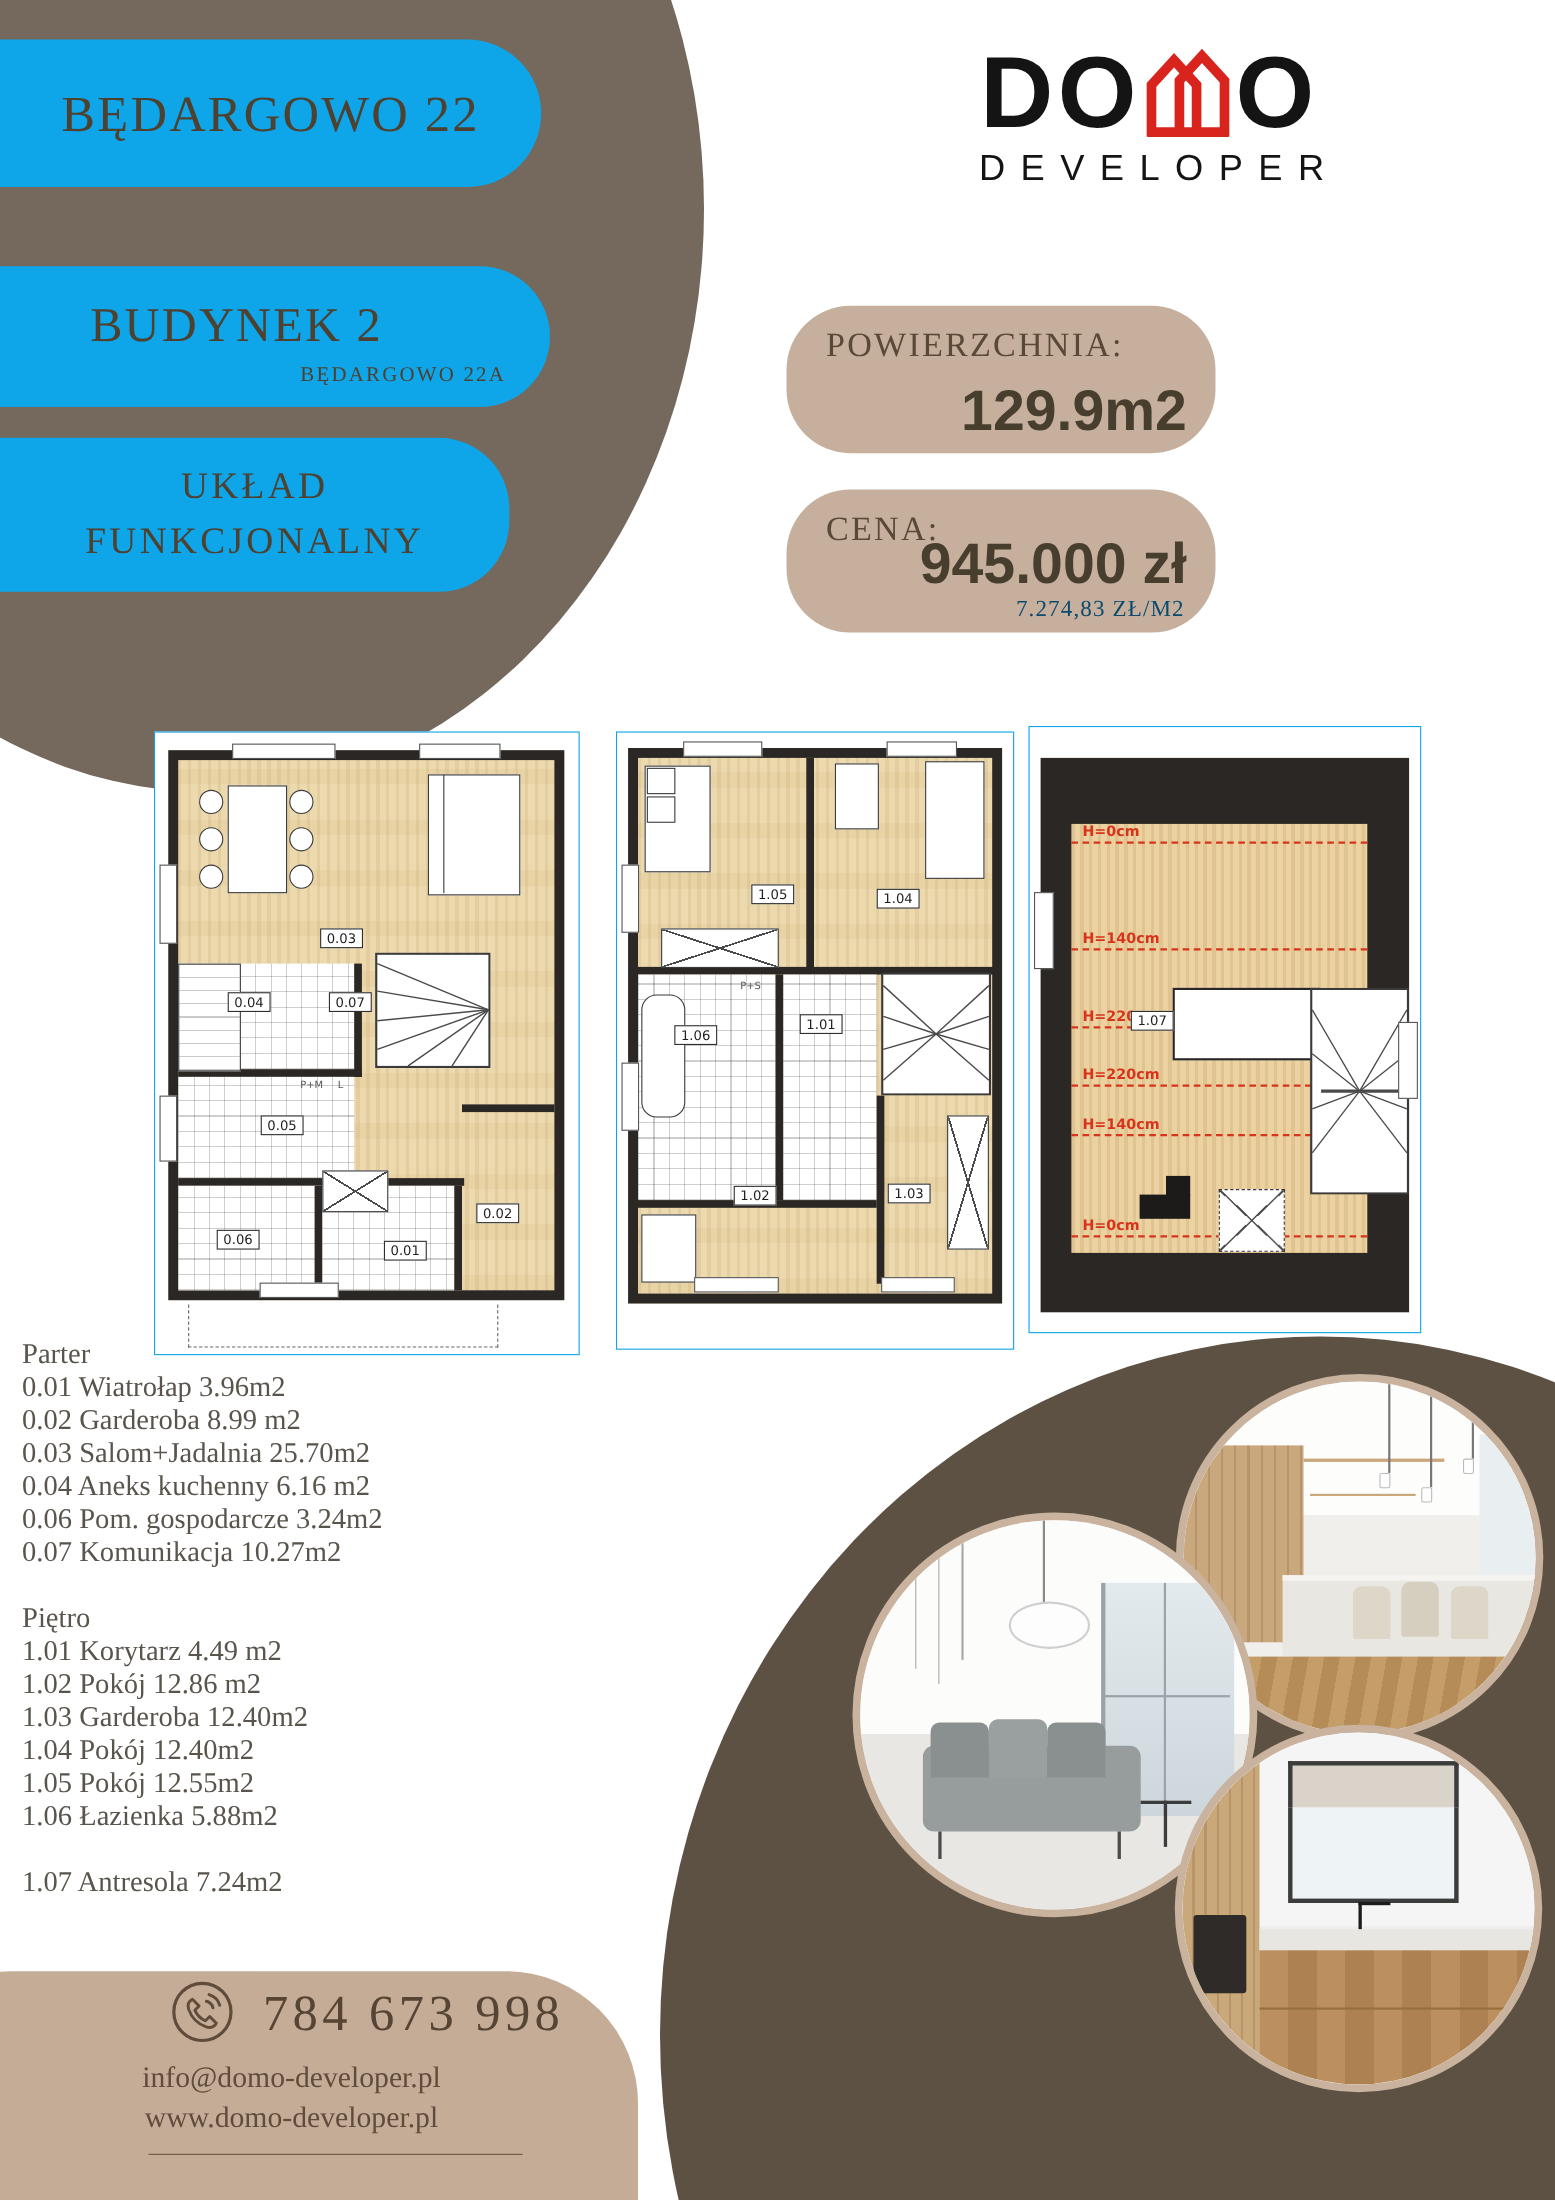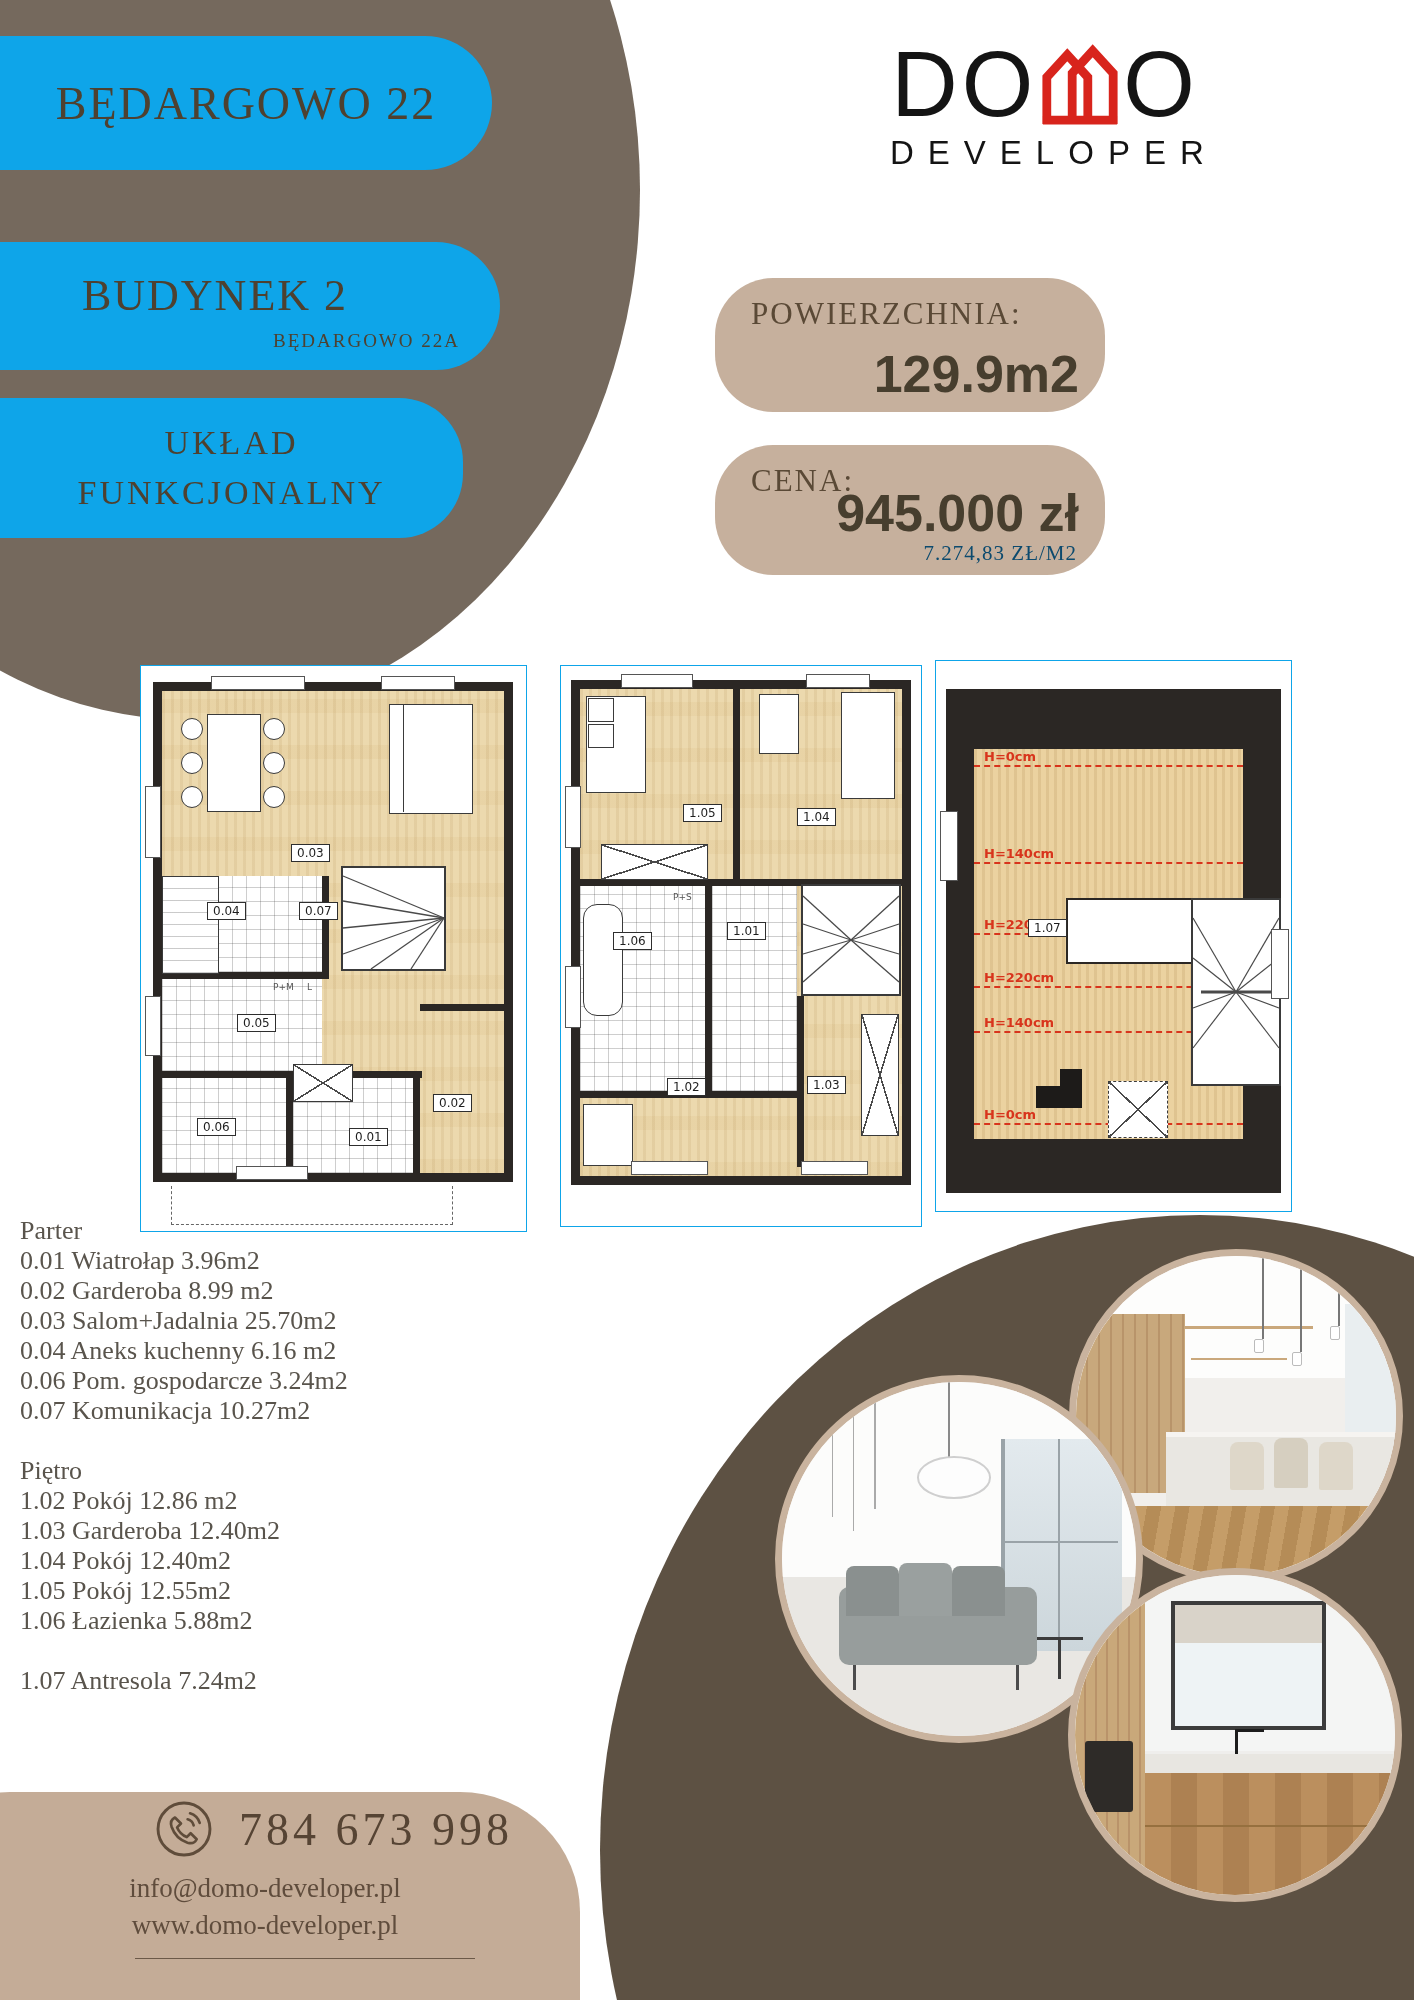--- a/index.html
+++ b/index.html
@@ -15,21 +15,21 @@
   .banner2{top:226px;width:500px;height:128px;border-radius:0 70px 70px 0;margin-top:16px;}
   .banner2 .big{position:absolute;left:0;right:70px;top:28px;text-align:center;font-size:44px;letter-spacing:2px;}
   .banner2 .sub{position:absolute;right:40px;top:88px;font-size:19px;letter-spacing:2px;}
   .banner3{top:398px;width:463px;height:140px;border-radius:0 64px 64px 0;
            display:flex;flex-direction:column;align-items:center;justify-content:center;
            font-size:34px;letter-spacing:3px;line-height:50px;}
 
   
   .logo{position:absolute;left:890px;top:40px;width:310px;color:#141414;}
   .logo .row{display:flex;align-items:flex-end;justify-content:center;
-             font-family:"Liberation Sans",sans-serif;font-weight:400;font-size:92px;line-height:88px;letter-spacing:4px;}
+             font-family:"Liberation Sans",sans-serif;font-weight:700;font-size:92px;line-height:88px;letter-spacing:4px;}
   .logo .house{width:82px;height:86px;margin:0 2px;}
   .logo .dev{margin-top:6px;text-align:center;font-family:"Liberation Sans",sans-serif;
              font-size:33px;font-weight:500;letter-spacing:14px;}
 
   
   .badge{position:absolute;left:715px;width:390px;background:#C6B09D;border-radius:58px;color:#5A4936;}
   .badge .lbl{position:absolute;left:36px;top:18px;font-size:31px;letter-spacing:2px;}
   .badge .val{position:absolute;right:26px;font-family:"Liberation Sans",sans-serif;
               font-weight:bold;color:#473E2E;font-size:52px;}
   .badge-area{top:278px;height:134px;}
@@ -276,20 +276,21 @@
   <div class="roomlist">
     <div>Parter</div>
     <div>0.01 Wiatrołap 3.96m2</div>
     <div>0.02 Garderoba 8.99 m2</div>
     <div>0.03 Salom+Jadalnia 25.70m2</div>
     <div>0.04 Aneks kuchenny 6.16 m2</div>
     <div>0.06 Pom. gospodarcze 3.24m2</div>
     <div>0.07 Komunikacja 10.27m2</div>
     <div class="sp"></div>
     <div>Piętro</div>
+    <div>1.01 Korytarz 4.49 m2</div>
     <div>1.02 Pokój 12.86 m2</div>
     <div>1.03 Garderoba 12.40m2</div>
     <div>1.04 Pokój 12.40m2</div>
     <div>1.05 Pokój 12.55m2</div>
     <div>1.06 Łazienka 5.88m2</div>
     <div class="sp"></div>
     <div>1.07 Antresola 7.24m2</div>
   </div>
 
   <div class="photo" style="left:1069px;top:1249px;width:320px;height:320px;z-index:2;">

